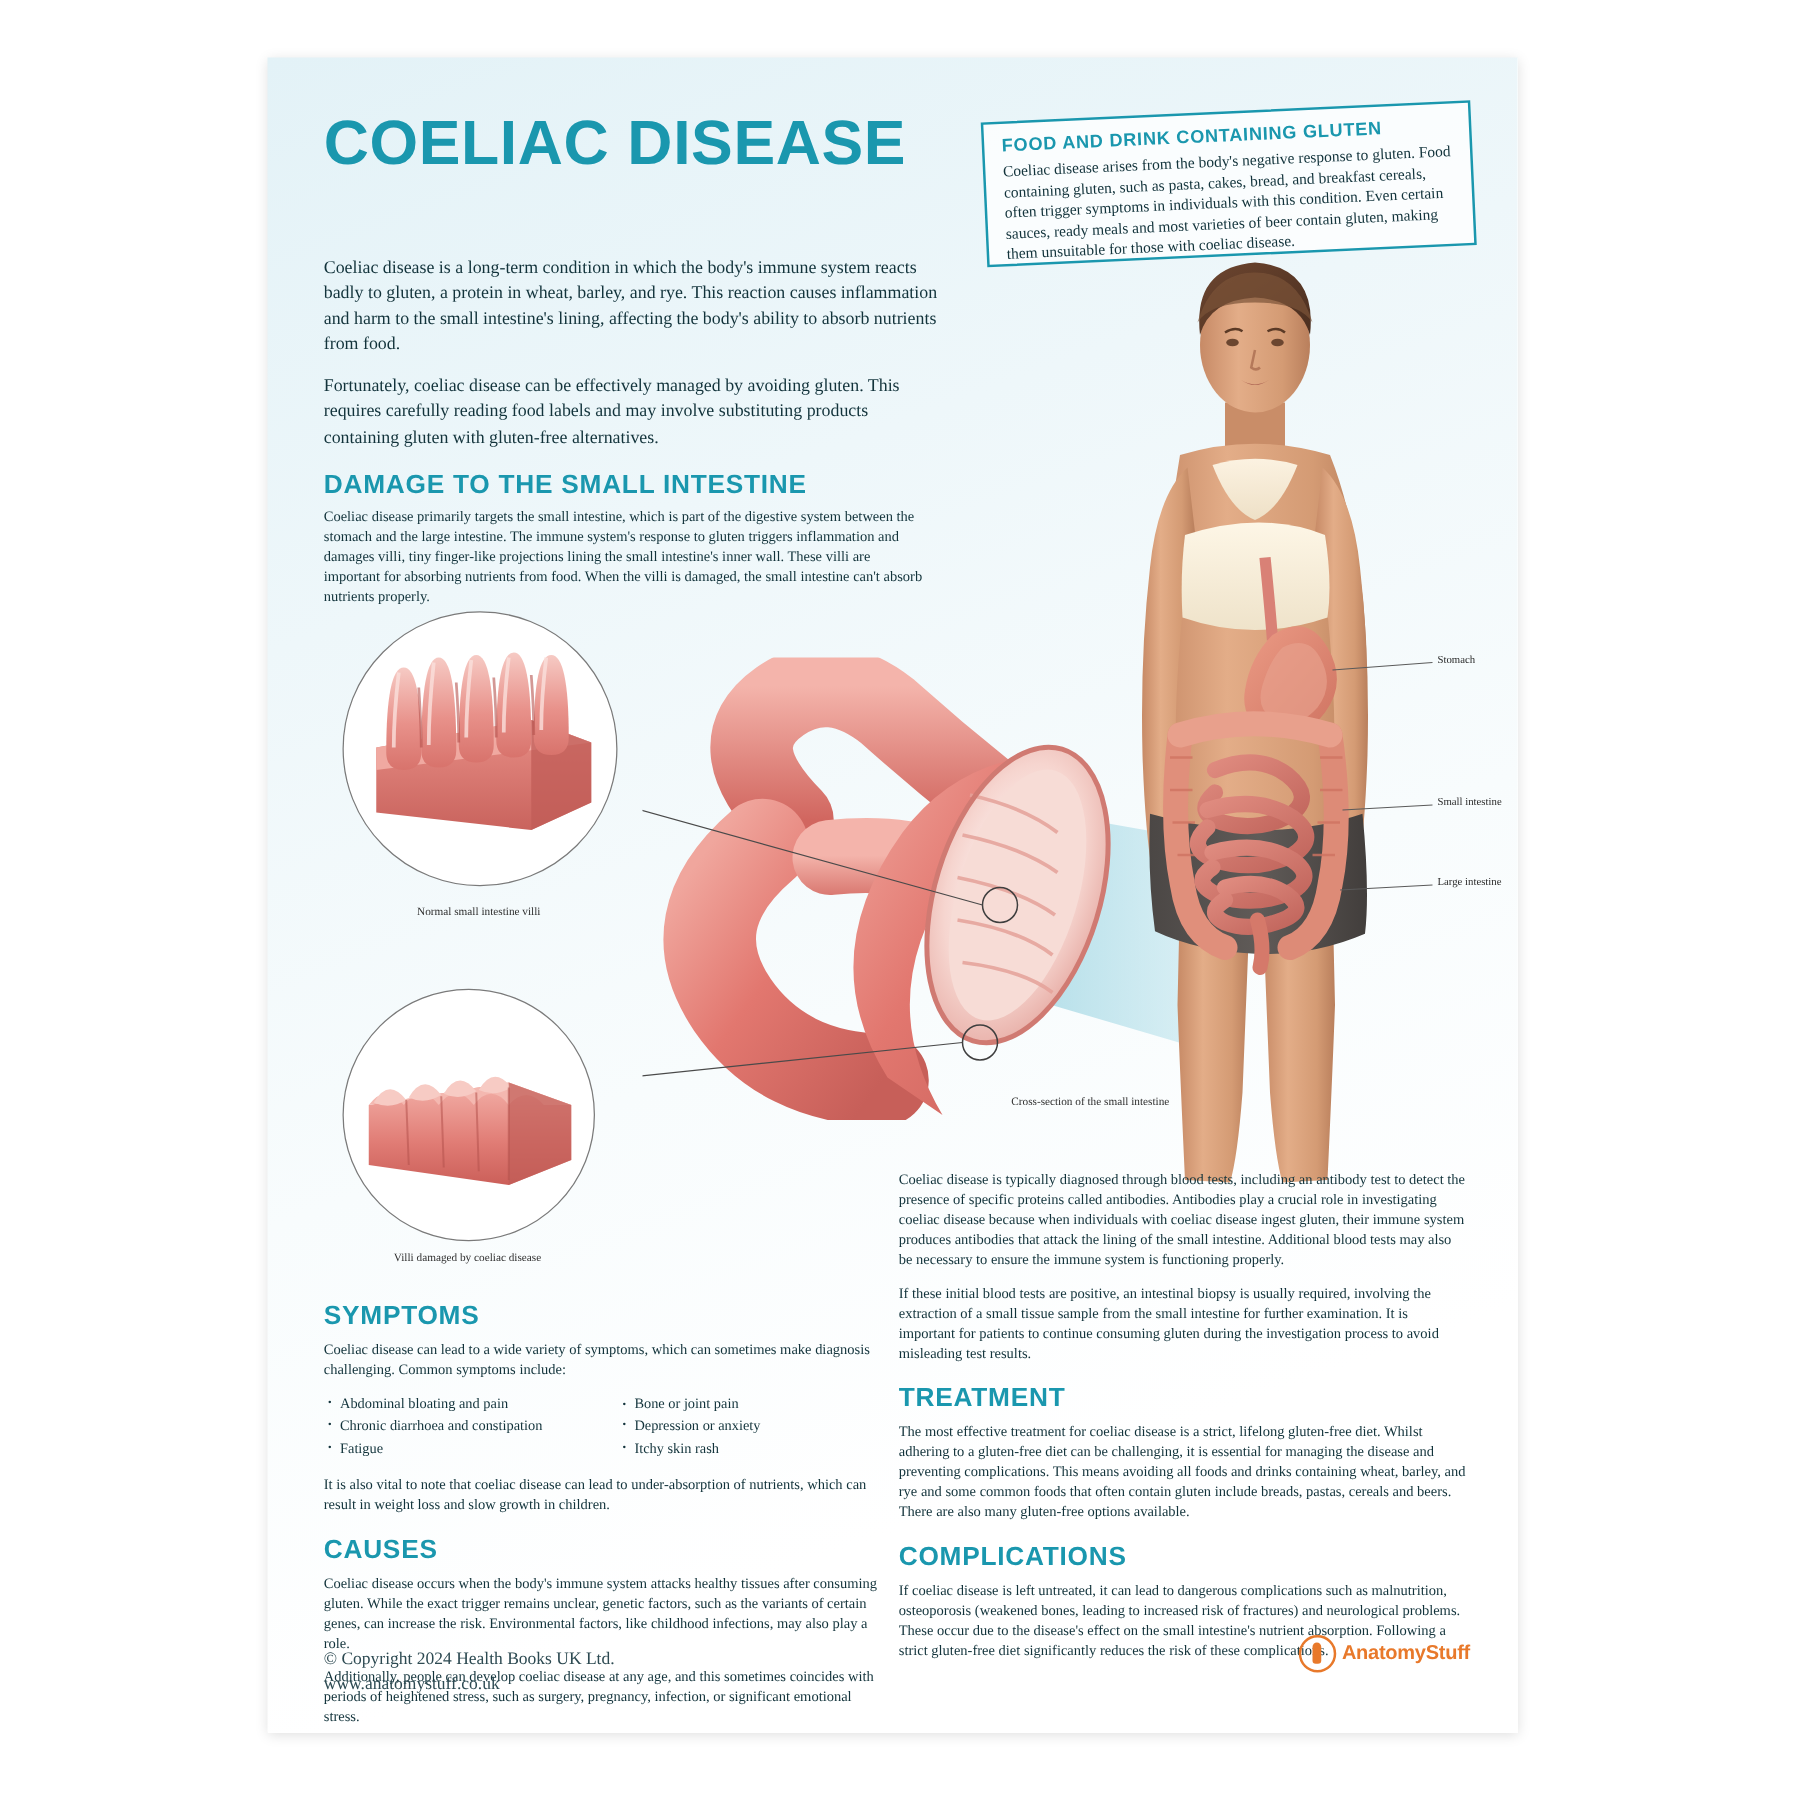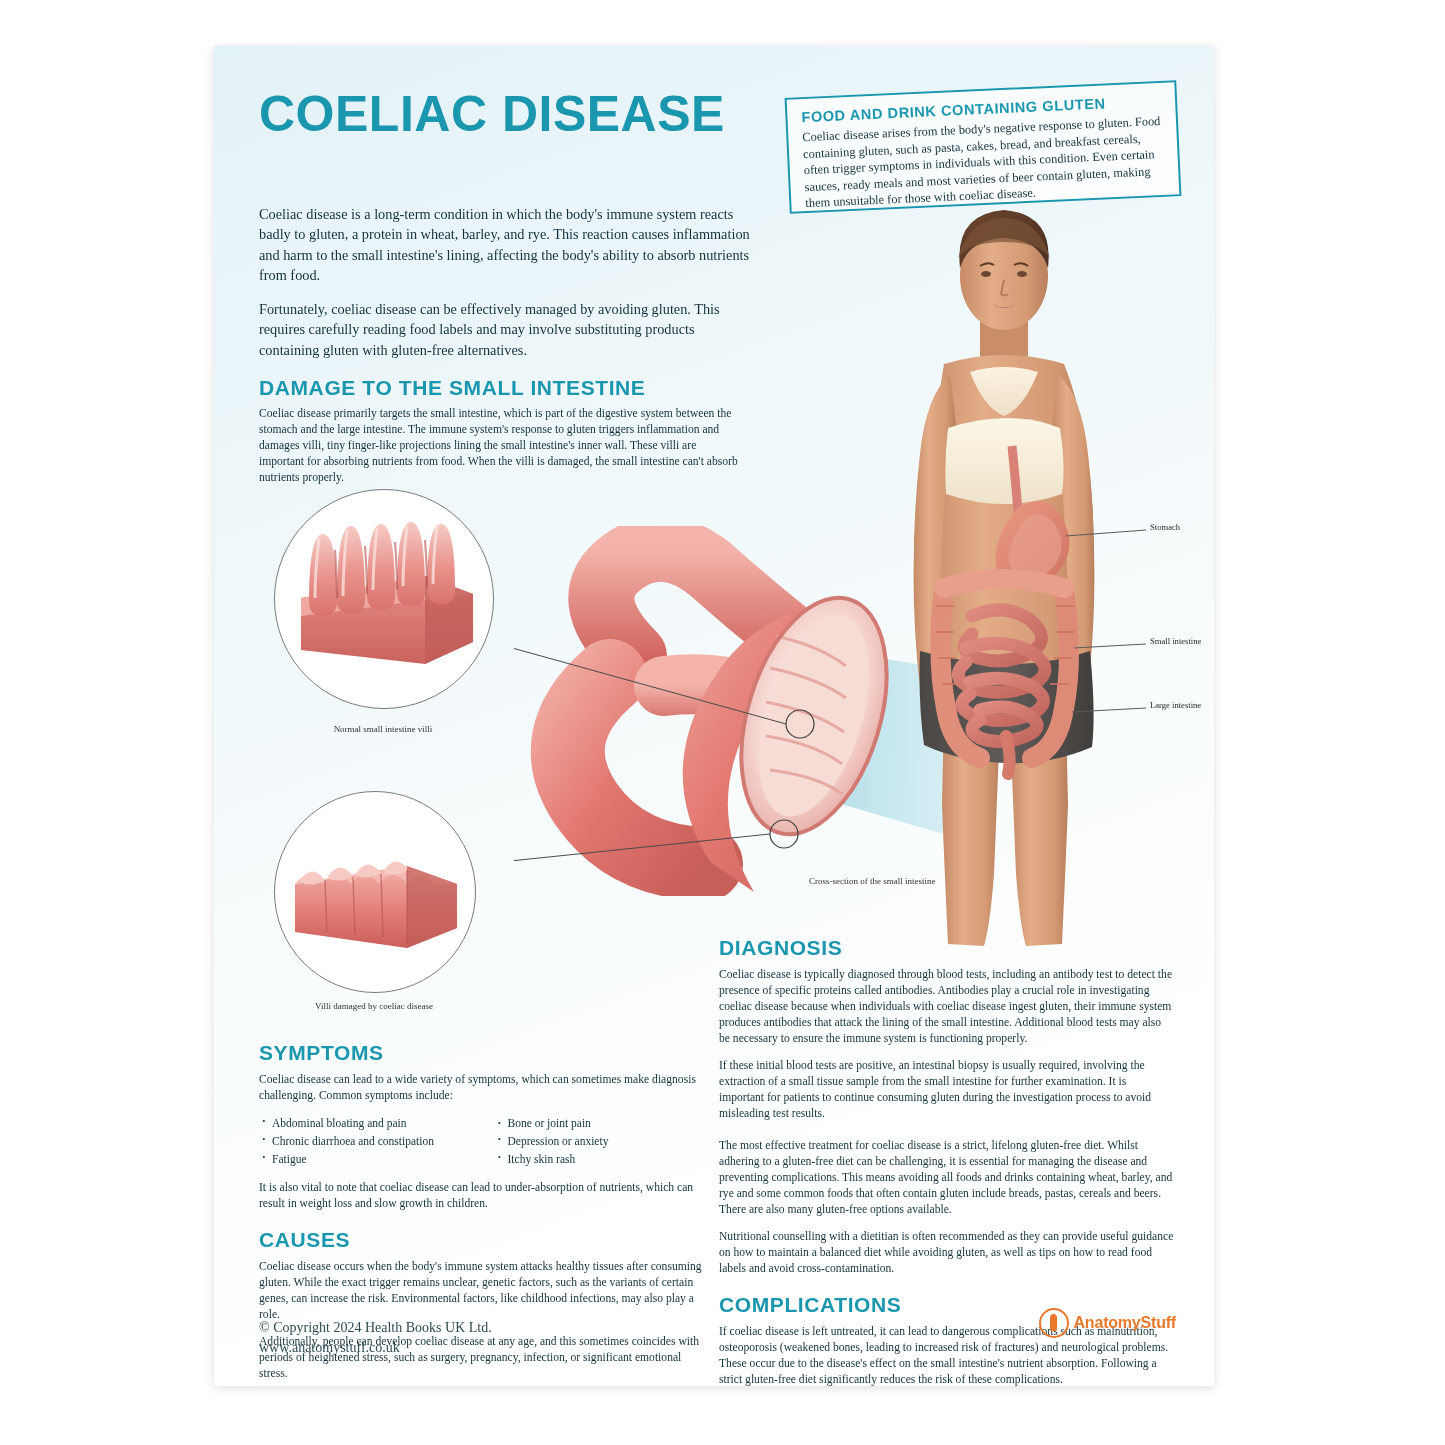--- a/index.html
+++ b/index.html
@@ -498,31 +498,30 @@
         <div class="sec-h big">CAUSES</div>
         <div class="body-txt">
           <p>Coeliac disease occurs when the body's immune system attacks healthy tissues after consuming gluten. While the exact trigger remains unclear, genetic factors, such as the variants of certain genes, can increase the risk. Environmental factors, like childhood infections, may also play a role.</p>
           <p>Additionally, people can develop coeliac disease at any age, and this sometimes coincides with periods of heightened stress, such as surgery, pregnancy, infection, or significant emotional stress.</p>
         </div>
       </div>
     </div>
 
     <div id="col-right">
       <div class="blk">
-        <div class="sec-h big">DIAGNOSIS</div>
         <div class="body-txt">
           <p>Coeliac disease is typically diagnosed through blood tests, including an antibody test to detect the presence of specific proteins called antibodies. Antibodies play a crucial role in investigating coeliac disease because when individuals with coeliac disease ingest gluten, their immune system produces antibodies that attack the lining of the small intestine. Additional blood tests may also be necessary to ensure the immune system is functioning properly.</p>
           <p>If these initial blood tests are positive, an intestinal biopsy is usually required, involving the extraction of a small tissue sample from the small intestine for further examination. It is important for patients to continue consuming gluten during the investigation process to avoid misleading test results.</p>
         </div>
       </div>
 
       <div class="blk">
+        <div class="sec-h big">TREATMENT</div>
         <div class="body-txt">
           <p>The most effective treatment for coeliac disease is a strict, lifelong gluten-free diet. Whilst adhering to a gluten-free diet can be challenging, it is essential for managing the disease and preventing complications. This means avoiding all foods and drinks containing wheat, barley, and rye and some common foods that often contain gluten include breads, pastas, cereals and beers. There are also many gluten-free options available.</p>
-          <p>Nutritional counselling with a dietitian is often recommended as they can provide useful guidance on how to maintain a balanced diet while avoiding gluten, as well as tips on how to read food labels and avoid cross-contamination.</p>
         </div>
       </div>
 
       <div class="blk">
         <div class="sec-h big">COMPLICATIONS</div>
         <div class="body-txt">
           <p>If coeliac disease is left untreated, it can lead to dangerous complications such as malnutrition, osteoporosis (weakened bones, leading to increased risk of fractures) and neurological problems. These occur due to the disease's effect on the small intestine's nutrient absorption. Following a strict gluten-free diet significantly reduces the risk of these complications.</p>
         </div>
       </div>
     </div>

